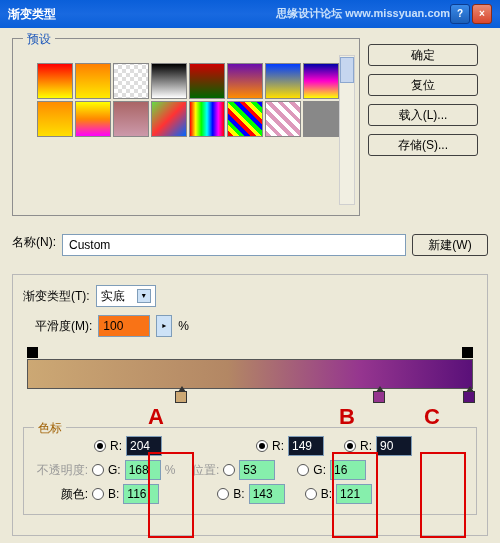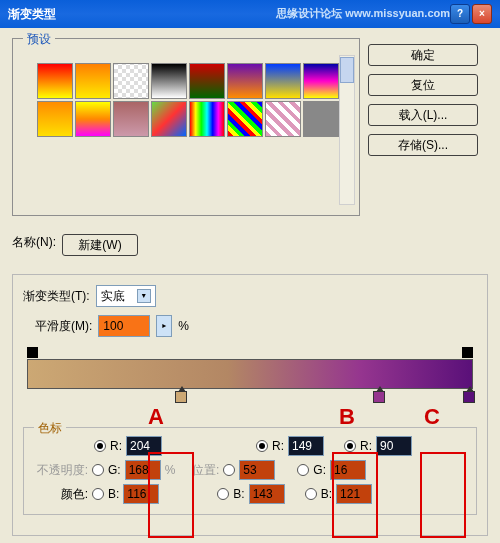--- a/index.html
+++ b/index.html
@@ -40,21 +40,21 @@
 .cs-c { left:436px; background:rgb(90,16,121); }
 .marker-label { position:absolute; font-size:22px; font-weight:bold; color:#c00; }
 .la { left:148px; top:376px; }
 .lb { left:339px; top:376px; }
 .lc { left:424px; top:376px; }
 .stops-fieldset { margin-top:24px; border:1px solid #b8b8b8; padding:8px 6px 6px 6px; position:relative; }
 .stops-legend { position:absolute; top:-8px; left:10px; background:#ece9d8; padding:0 4px; color:#a16207; }
 .stops-row { display:flex; align-items:center; gap:4px; margin-bottom:4px; }
 .radio { width:12px; height:12px; border:1px solid #555; border-radius:50%; background:#fff; position:relative; display:inline-block; }
 .radio.on::after { content:""; position:absolute; top:2px; left:2px; width:6px; height:6px; border-radius:50%; background:#000; }
-.val-input { width:36px; height:20px; border:1px solid #7f9db9; background:#c2410c; text-align:left; padding:0 3px; }
+.val-input { width:36px; height:20px; border:1px solid #7f9db9; background:#86efac; text-align:left; padding:0 3px; }
 .val-input.sel { background:#0f172a; color:#fff; }
 .red-box { position:absolute; border:2px solid #d00; pointer-events:none; }
 .rb-a { left:148px; top:424px; width:46px; height:86px; }
 .rb-b { left:332px; top:424px; width:46px; height:86px; }
 .rb-c { left:420px; top:424px; width:46px; height:86px; }
 .dim { color:#999; }
 .lbl { display:inline-block; }
 </style>
 </head>
 <body>
@@ -98,20 +98,21 @@
       <div class="right-buttons">
         <div class="btn">确定</div>
         <div class="btn">复位</div>
         <div class="btn">载入(L)...</div>
         <div class="btn">存储(S)...</div>
       </div>
     </div>
 
     <div class="name-row">
       <span class="lbl">名称(N):</span>
+      <input class="name-input" value="Custom" style="">
       <div class="btn" style="width:76px;">新建(W)</div>
     </div>
 
     <div class="gradient-section">
       <div class="row">
         <span class="lbl">渐变类型(T):</span>
         <div class="select">
           <span>实底</span>
           <span class="arrow">▾</span>
         </div>

